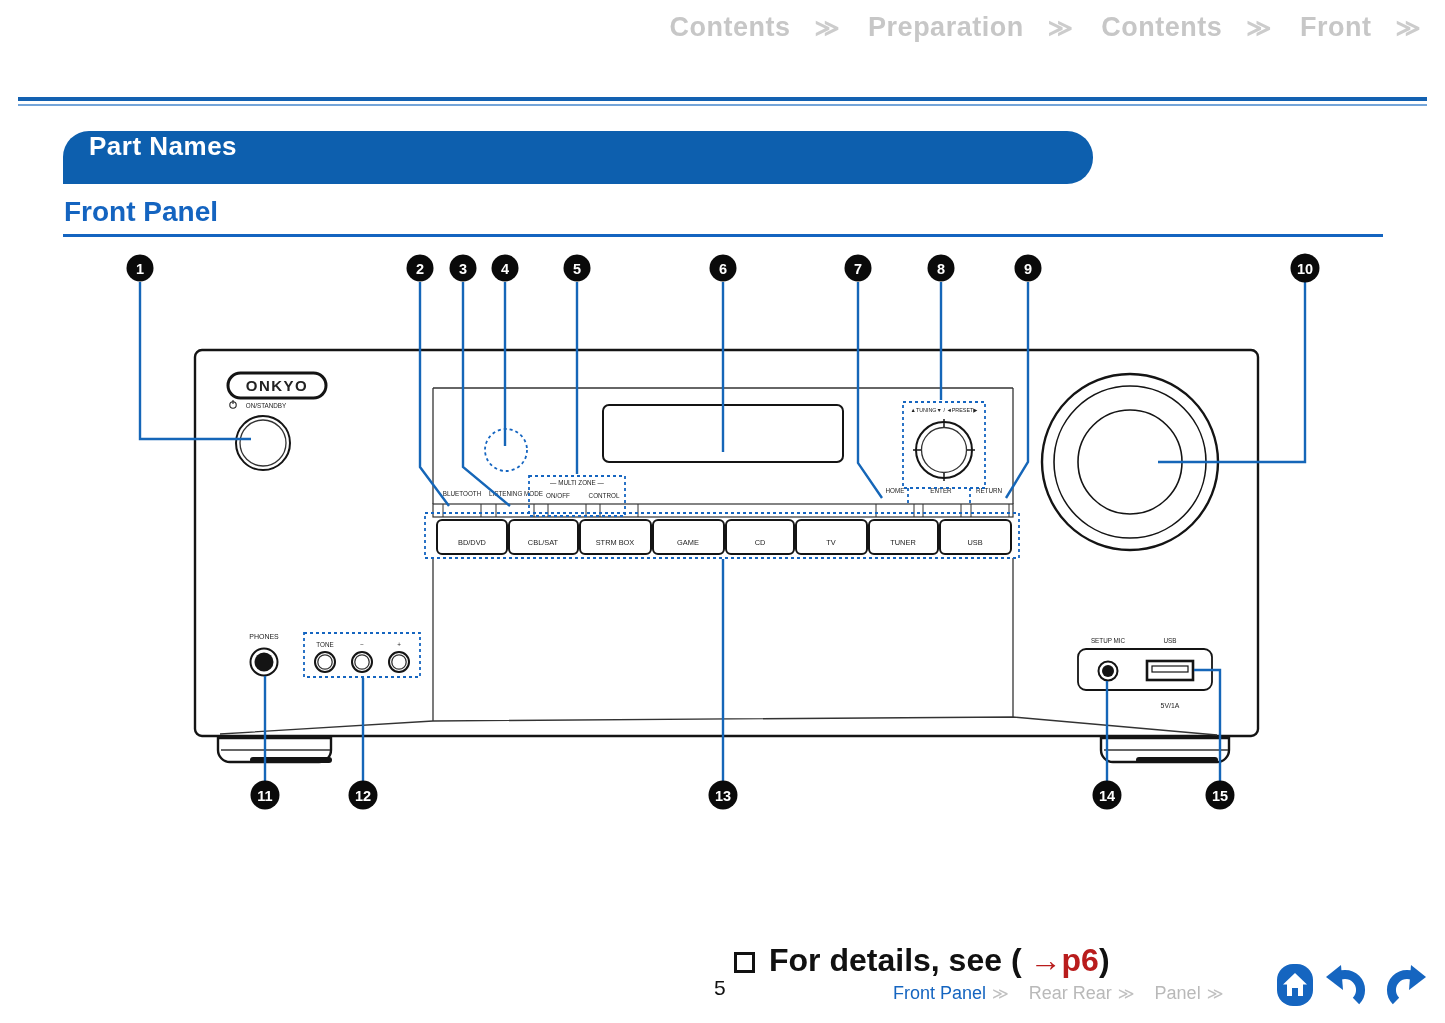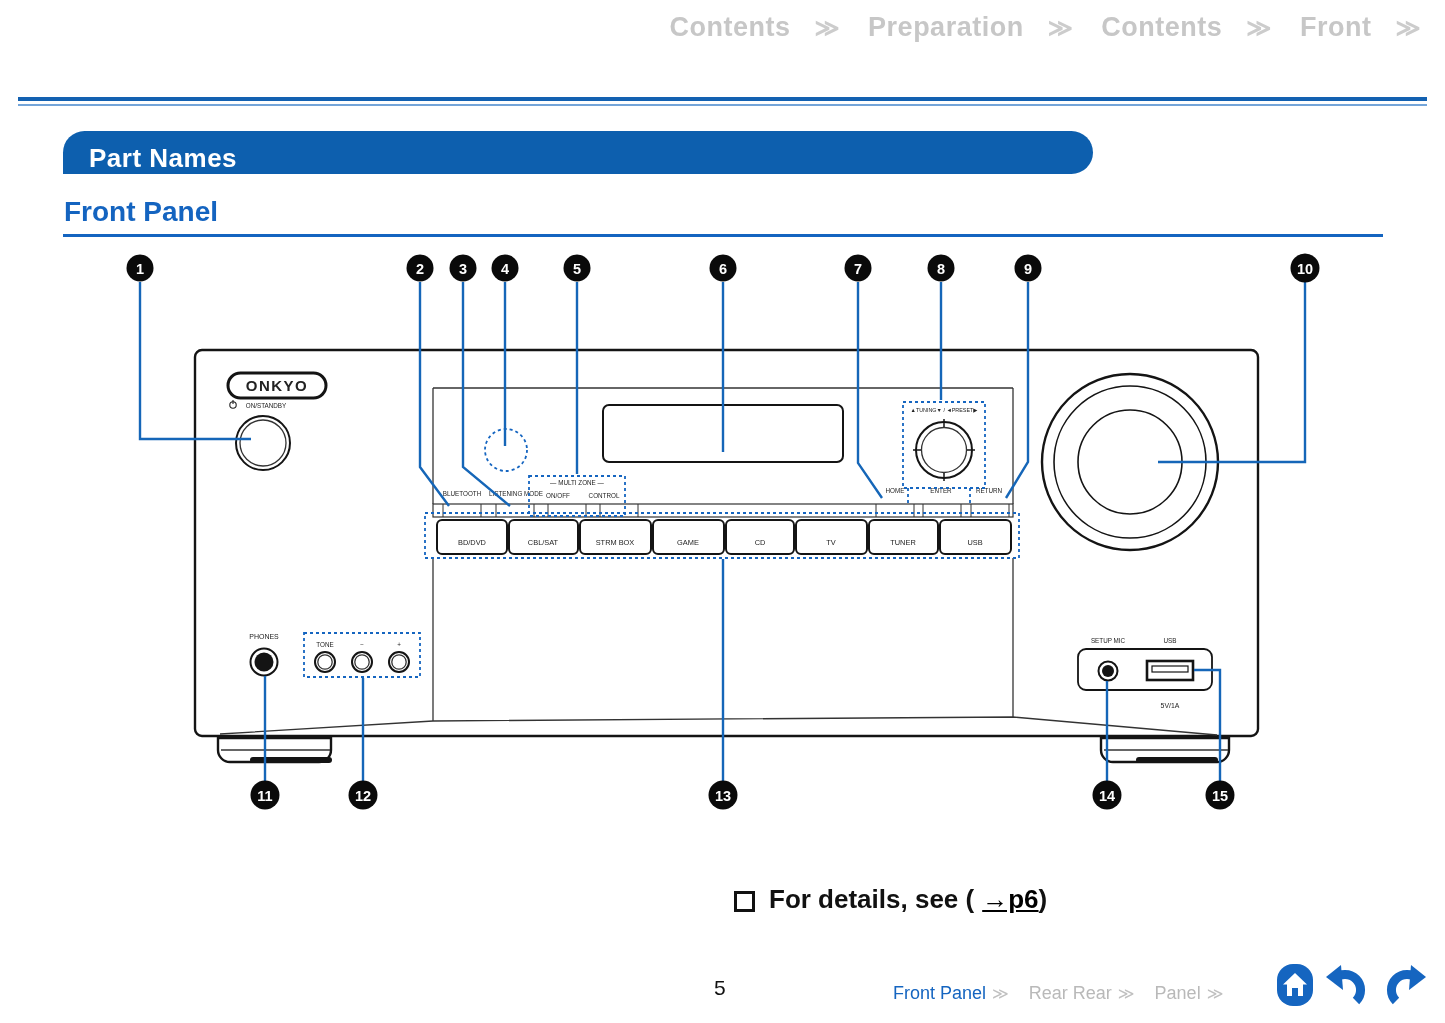--- a/index.html
+++ b/index.html
@@ -9,43 +9,43 @@
   
   .topnav{top:12px;right:24px;display:flex;align-items:center;gap:28px;
           font-size:27px;font-weight:bold;color:#c7c7c7;letter-spacing:.5px;}
   .topnav .chev{font-size:24px;color:#cccccc;margin-left:-4px;}
 
   
   .rule1{left:18px;right:18px;top:97px;height:4px;background:#1361b1;}
   .rule2{left:18px;right:18px;top:104px;height:2px;background:#74a5d9;}
 
   
-  .banner{left:63px;top:131px;width:1030px;height:43px;background:#0d5fae;
-          border-radius:26px 26px 26px 0;display:flex;align-items:flex-end;}
+  .banner{left:63px;top:131px;width:1030px;height:53px;background:#0d5fae;
+          border-radius:26px 26px 26px 0;display:flex;align-items:flex-start;}
   .banner span{color:#ffffff;font-weight:bold;font-size:26px;padding-left:26px;letter-spacing:.5px;}
   .heading{left:64px;top:196px;font-size:28px;font-weight:bold;color:#1464c0;}
   .heading-rule{left:63px;top:234px;width:1320px;height:3px;background:#1464c0;}
 
   
   .diagram{left:0;top:245px;}
   svg text{font-family:"Liberation Sans",sans-serif;fill:#222222;}
   .outline{fill:#ffffff;stroke:#141414;stroke-width:2.4;}
   .thin{fill:none;stroke:#333333;stroke-width:1.3;}
   .mid{fill:#ffffff;stroke:#141414;stroke-width:2;}
   .dotted{fill:none;stroke:#1565c0;stroke-width:1.8;stroke-dasharray:3 3;}
   .leader{fill:none;stroke:#1566b8;stroke-width:2.4;}
   .badge-c{fill:#0a0a0a;}
   .badge-t{fill:#ffffff;font-weight:bold;font-size:14.5px;text-anchor:middle;}
   .lbl{font-size:6.3px;text-anchor:middle;}
   .btn-lbl{font-size:7.4px;text-anchor:middle;}
 
   
-  .details{left:734px;top:884px;font-size:26px;font-weight:bold;color:#111111;display:flex;align-items:center;justify-content:center;}
+  .details{left:734px;top:942px;font-size:32px;font-weight:bold;color:#111111;display:flex;align-items:center;justify-content:center;}
   .sq-icon{display:inline-block;width:15px;height:15px;border:3px solid #111;margin-right:14px;margin-top:4px;}
-  .details a{color:#000000;text-decoration:underline;margin-left:8px;}
+  .details a{color:#b91c1c;margin-left:8px;}
 
   
   .pagenum{left:714px;top:976px;font-size:21px;color:#111111;}
   .footnav{left:893px;top:983px;display:flex;align-items:center;gap:6px;font-size:18px;color:#b9b9b9;}
   .footnav .active{color:#1565c0;}
   .footnav .fchev{color:#c0c0c0;font-size:16px;margin-right:14px;}
   .boticons{right:18px;top:963px;display:flex;align-items:center;gap:10px;}
 </style>
 </head>
 <body>

